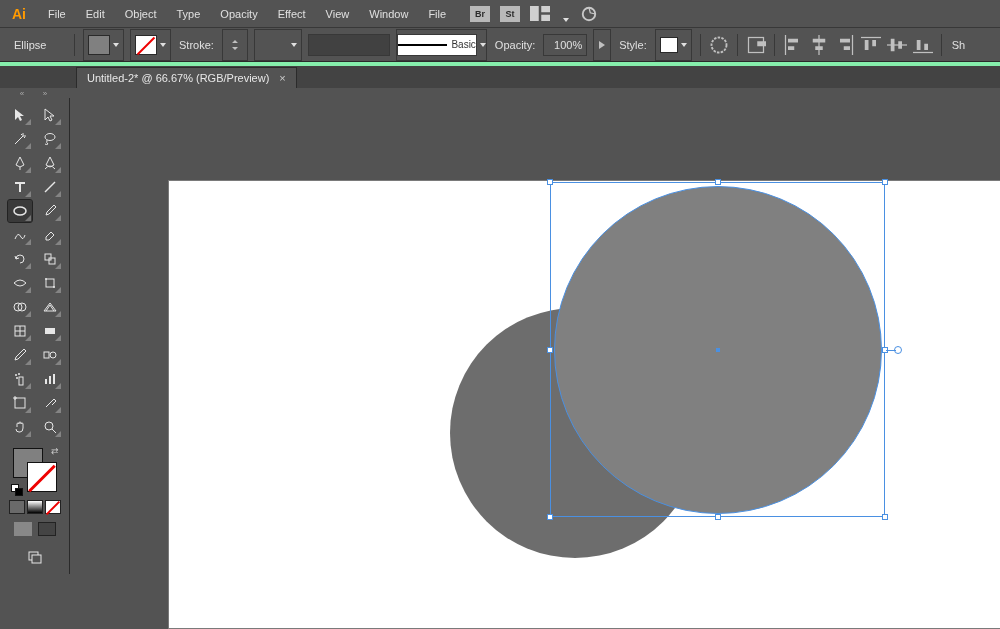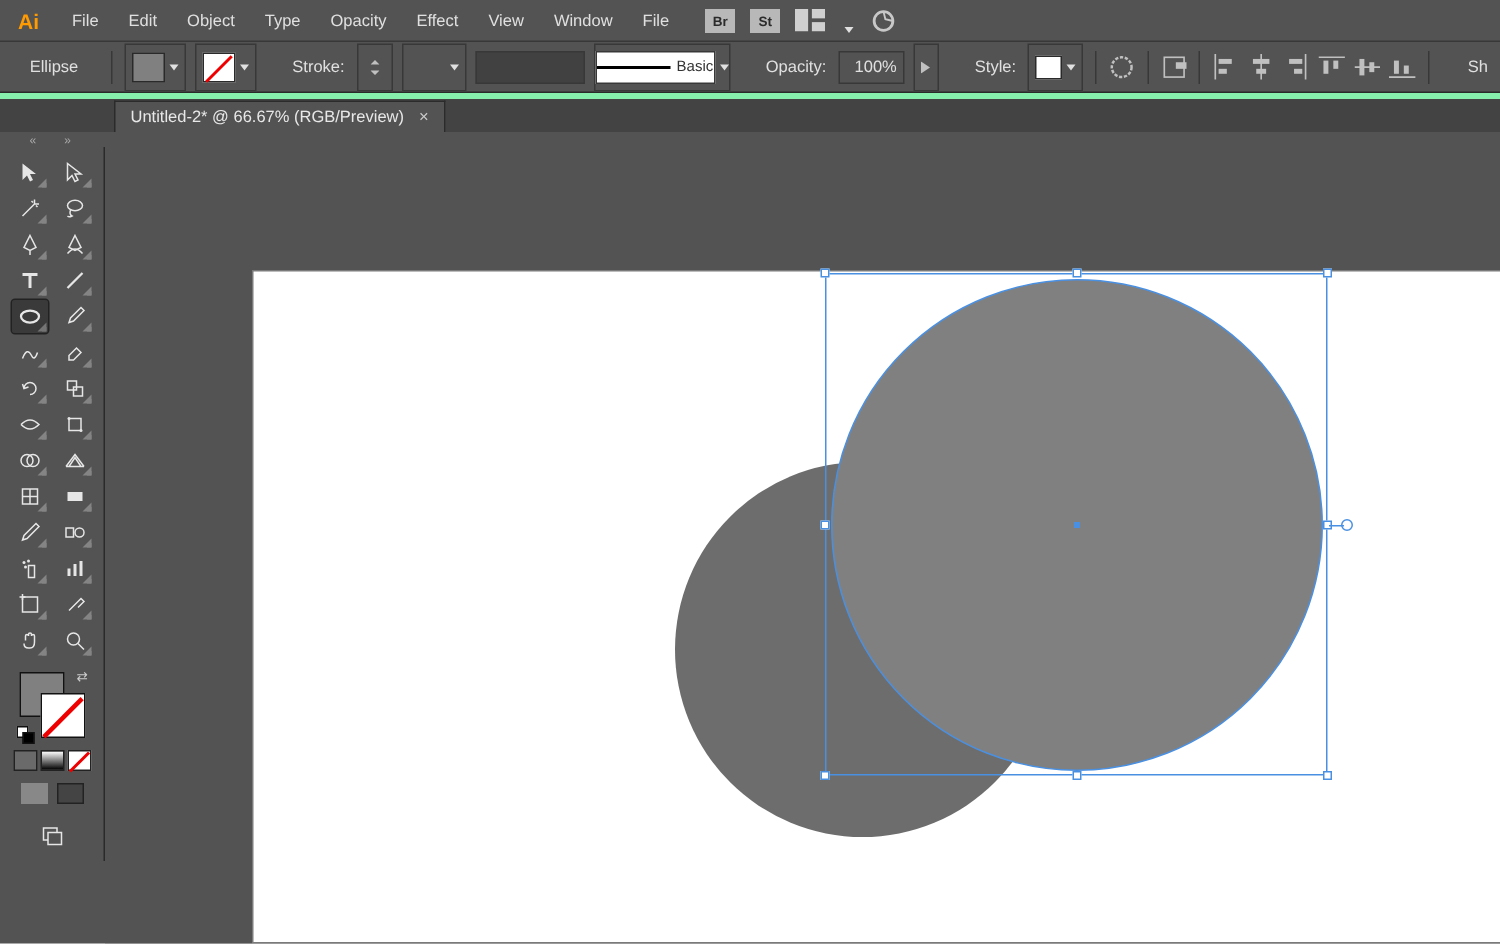--- a/index.html
+++ b/index.html
@@ -8,22 +8,22 @@
   
   .menubar { height: 28px; background: #535353; display:flex; align-items:center; padding: 0 4px; border-bottom:1px solid #383838; }
   .ai-logo { width:22px; height:22px; display:flex; align-items:center; justify-content:center; font-weight:bold; font-size:14px; color:#ff9a00; margin:0 8px 0 4px; }
   .menu-item { padding: 0 10px; line-height:28px; cursor:default; color: #e0e0e0; }
   .menu-right { margin-left: 14px; display:flex; align-items:flex-end; gap:10px; }
   .badge { background:#b8b8b8; color:#2b2b2b; font-size:9px; font-weight:bold; width:20px; height:16px; display:flex; align-items:center; justify-content:center; }
   .mb-icon { width:20px; height:16px; display:flex; align-items:center; justify-content:center; }
 
   
   .controlbar { height: 34px; background: #535353; display:flex; align-items:center; padding: 0 6px; gap:6px; border-bottom:1px solid #2a2a2a; }
-  .ctl-label { color:#e0e0e0; font-size:11px; padding: 0 2px; margin-left: 16px; }
-  .shape-name { min-width:60px; text-align:center; font-size:11px; padding:4px 8px; }
+  .ctl-label { color:#e0e0e0; font-size:11px; padding: 0 2px; }
+  .shape-name { min-width:60px; font-size:11px; padding:4px 8px; }
   .swatch { width:22px; height:20px; border:1px solid #2a2a2a; }
   .swatch-fill { background:#808080; }
   .swatch-none { background:#fff; position:relative; }
   .swatch-none::after { content:""; position:absolute; left:-2px; right:-2px; top:50%; border-top:2px solid #e00; transform: rotate(-45deg); }
   .caret { width:0; height:0; border-left:3px solid transparent; border-right:3px solid transparent; border-top:4px solid #e0e0e0; margin-left:3px; }
   .dd { display:flex; align-items:center; padding:2px 4px; border:1px solid #383838; background:#535353; height:32px; }
   .stroke-prev { width:80px; height:22px; background:#fff; display:flex; align-items:center; justify-content:center; color:#333; border:1px solid #383838; }
   .stroke-line { flex:1; height:2px; background:#000; margin-right:4px; }
   .numbox { width:44px; height:22px; background:#535353; border:1px solid #383838; color:#e0e0e0; text-align:right; padding:0 4px; font-size:11px; }
   .gap-box { width:82px; height:22px; background:#414141; border:1px solid #383838; }

